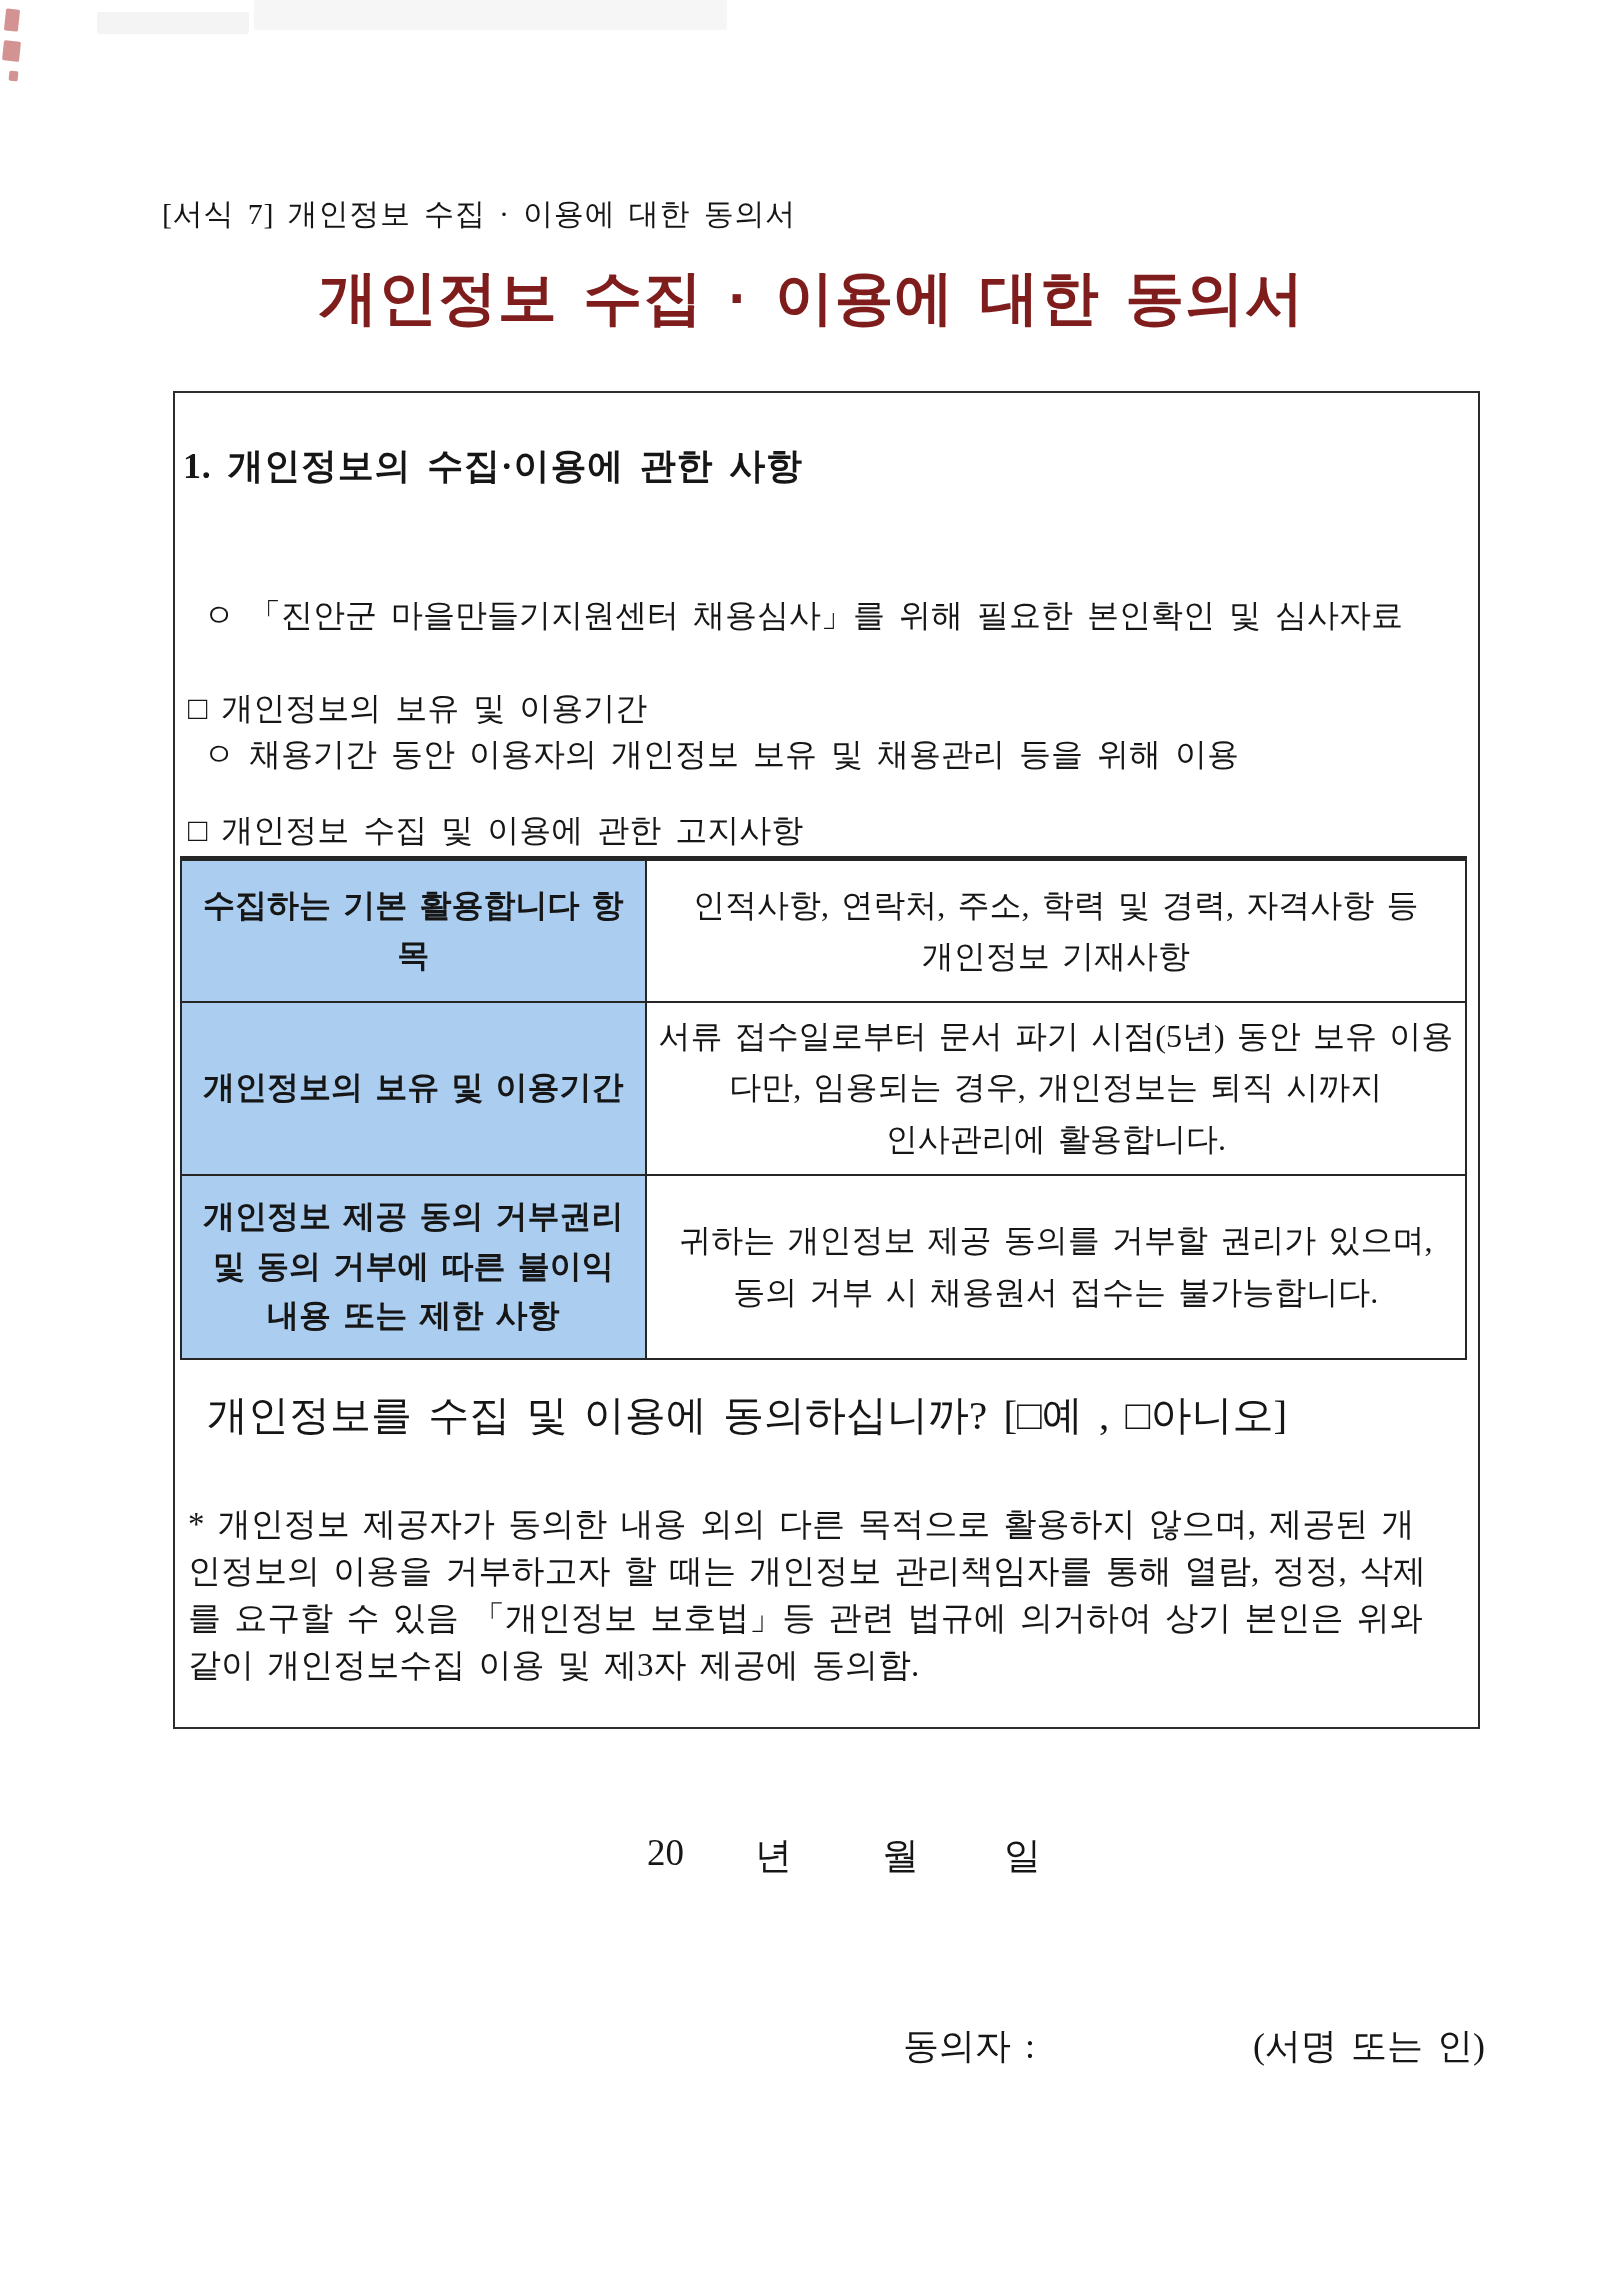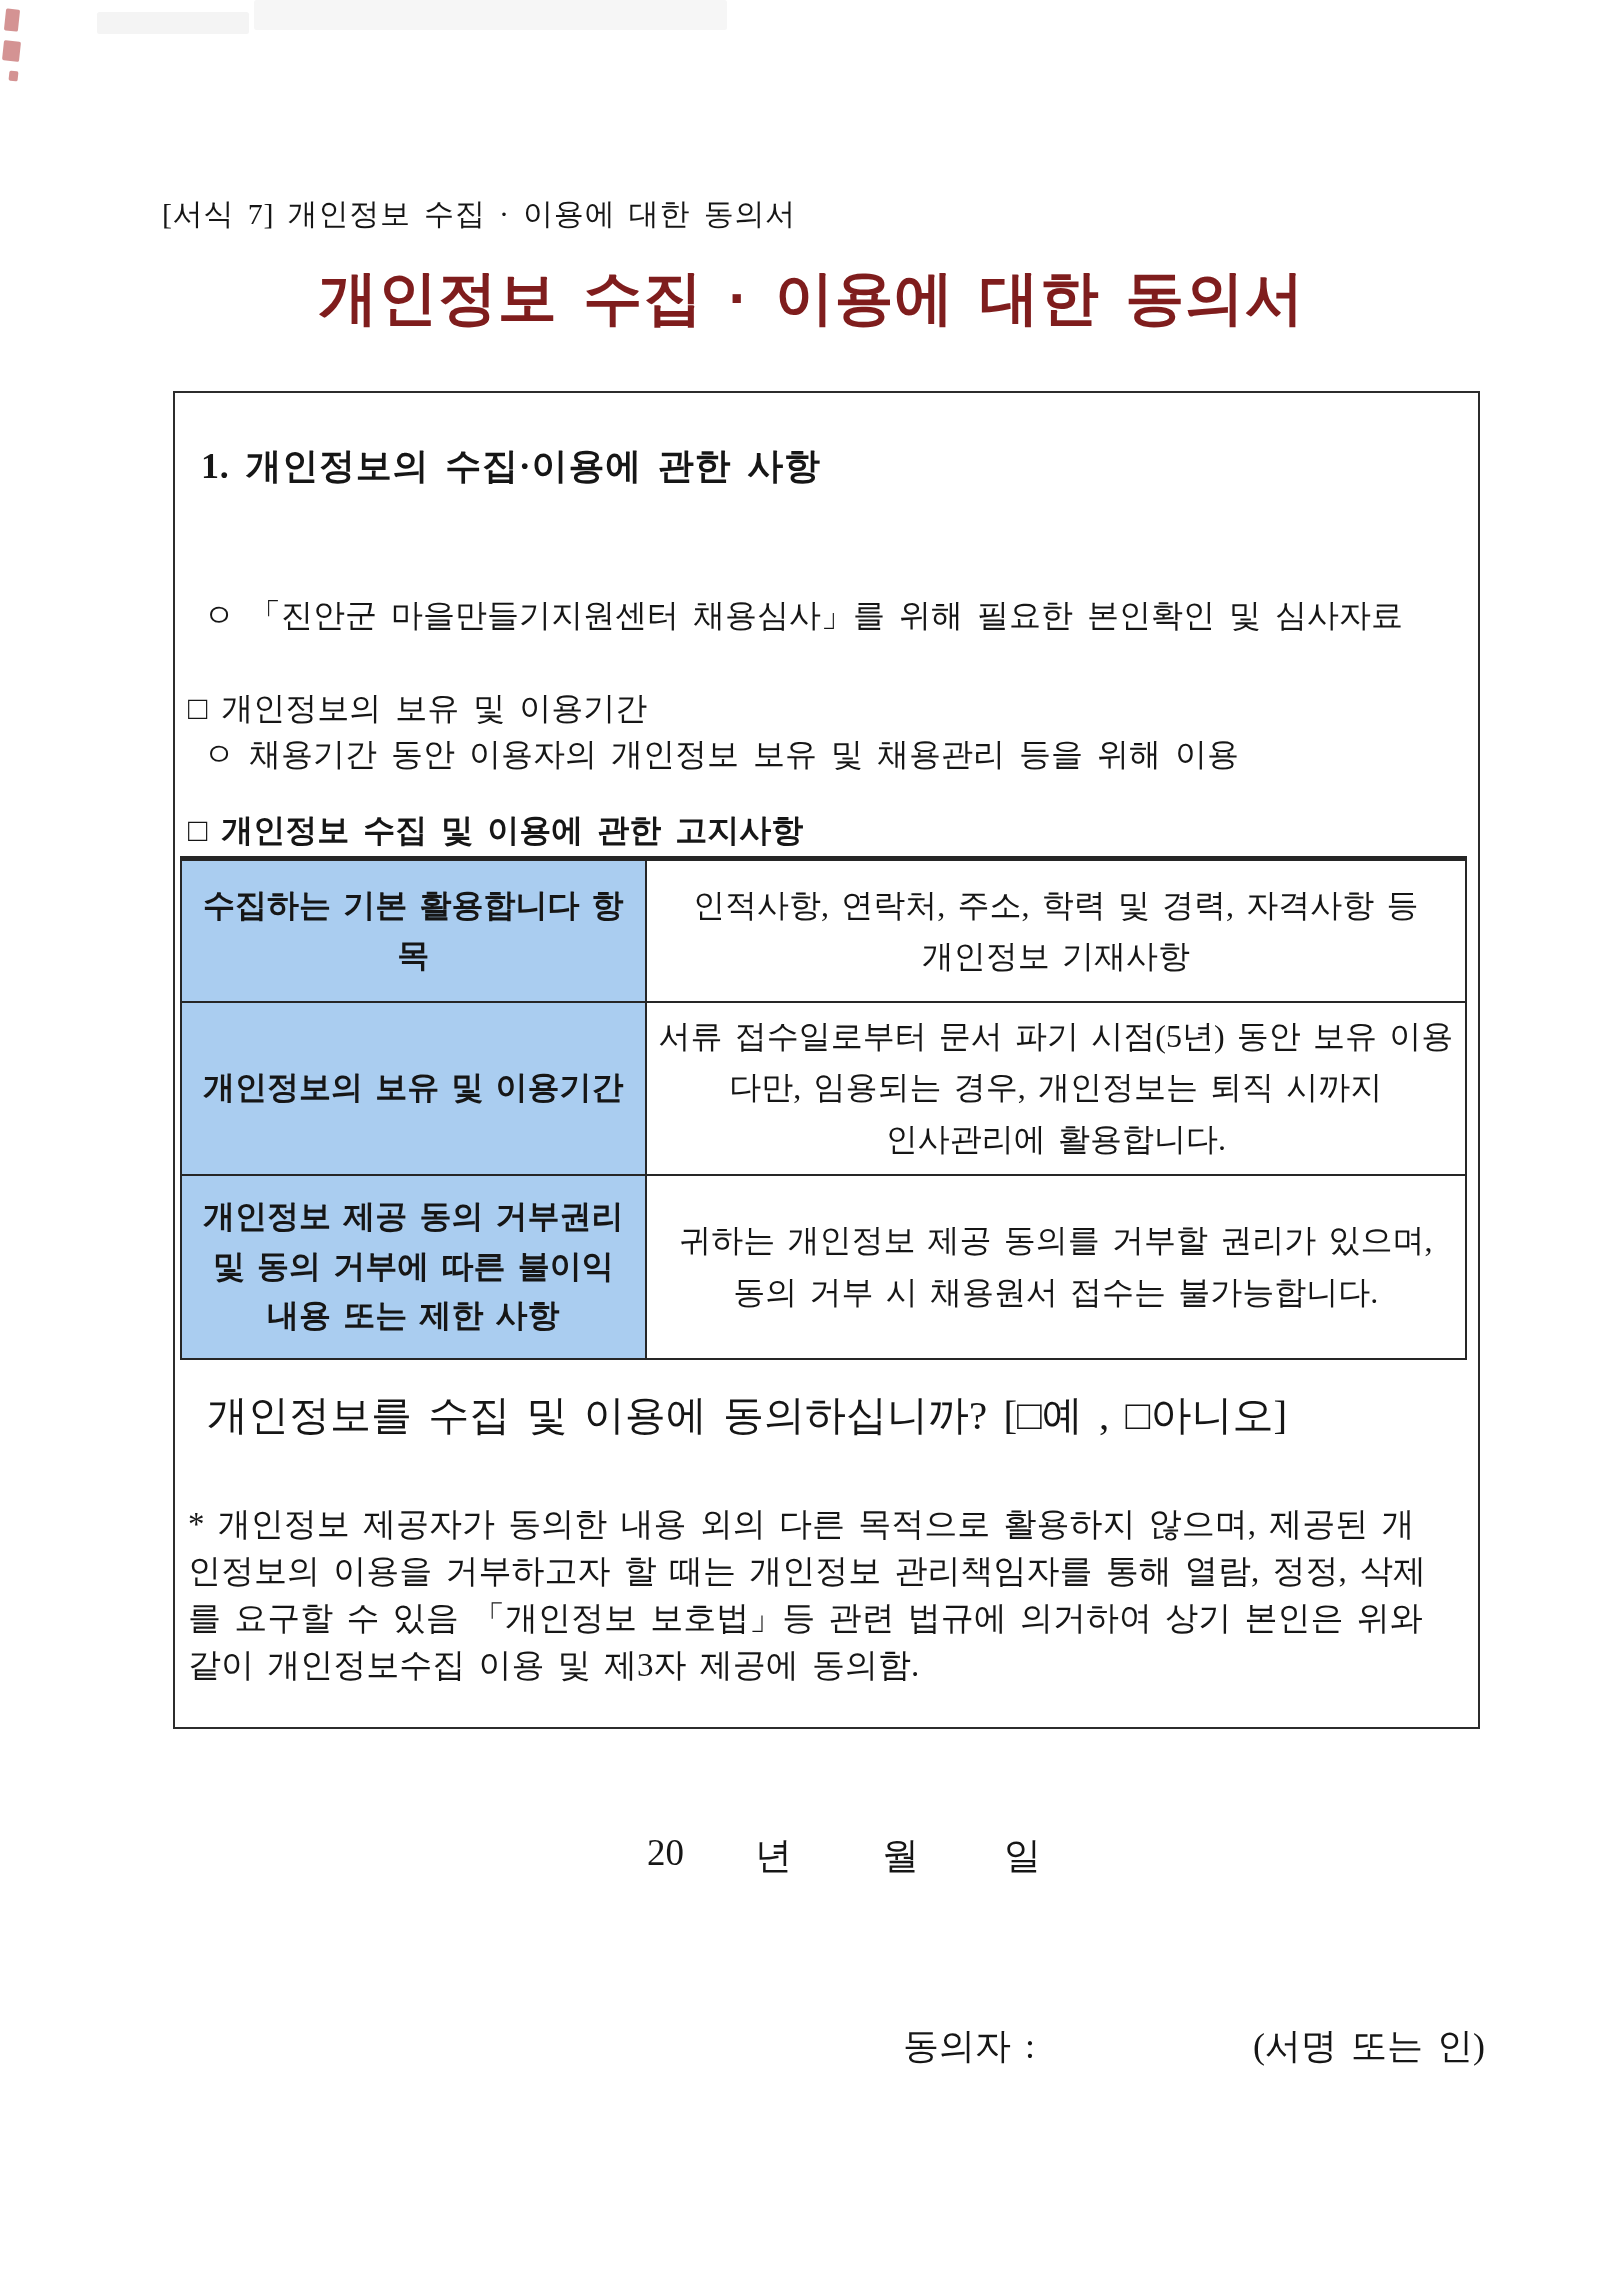--- a/index.html
+++ b/index.html
@@ -30,21 +30,21 @@
     color:#7f1d1d;
     white-space:nowrap;
   }
   .main-box{
     left:173px;top:391px;
     width:1303px;height:1334px;
     border:2.5px solid #2c2c2c;
     background:transparent;
   }
   .sec-heading{
-    left:201px;top:442px;
+    left:183px;top:442px;
     font-size:36px;font-weight:bold;letter-spacing:0.8px;word-spacing:6px;white-space:nowrap;
   }
   .bullet-line{
     font-size:32px;letter-spacing:0;word-spacing:6px;white-space:nowrap;
   }
   .sub-line{
     font-size:32px;word-spacing:6px;white-space:nowrap;
   }
   table.notice{
     position:absolute;left:180px;top:856px;
@@ -101,21 +101,21 @@
 
   <div class="abs main-box"></div>
 
   <div class="abs sec-heading">1. 개인정보의 수집·이용에 관한 사항</div>
 
   <div class="abs sub-line" style="left:203px;top:594px;text-align:right;">ㅇ 「진안군 마을만들기지원센터 채용심사」를 위해 필요한 본인확인 및 심사자료</div>
 
   <div class="abs bullet-line" style="left:188px;top:687px;">□ 개인정보의 보유 및 이용기간</div>
   <div class="abs sub-line" style="left:203px;top:733px;">ㅇ 채용기간 동안 이용자의 개인정보 보유 및 채용관리 등을 위해 이용</div>
 
-  <div class="abs bullet-line" style="left:188px;top:809px;font-weight:bold;">□ 개인정보 수집 및 이용에 관한 고지사항</div>
+  <div class="abs bullet-line" style="left:188px;top:809px;">□ 개인정보 수집 및 이용에 관한 고지사항</div>
 
   <table class="notice">
     <tbody>
         <tr>
           <th style="background: rgb(170, 205, 240);">수집하는 기본 활용합니다 항목</th>
           <td>인적사항, 연락처, 주소, 학력 및 경력, 자격사항 등
 개인정보 기재사항</td>
         </tr>
         <tr>
           <th style="background: rgb(170, 205, 240);">개인정보의 보유 및 이용기간</th>

